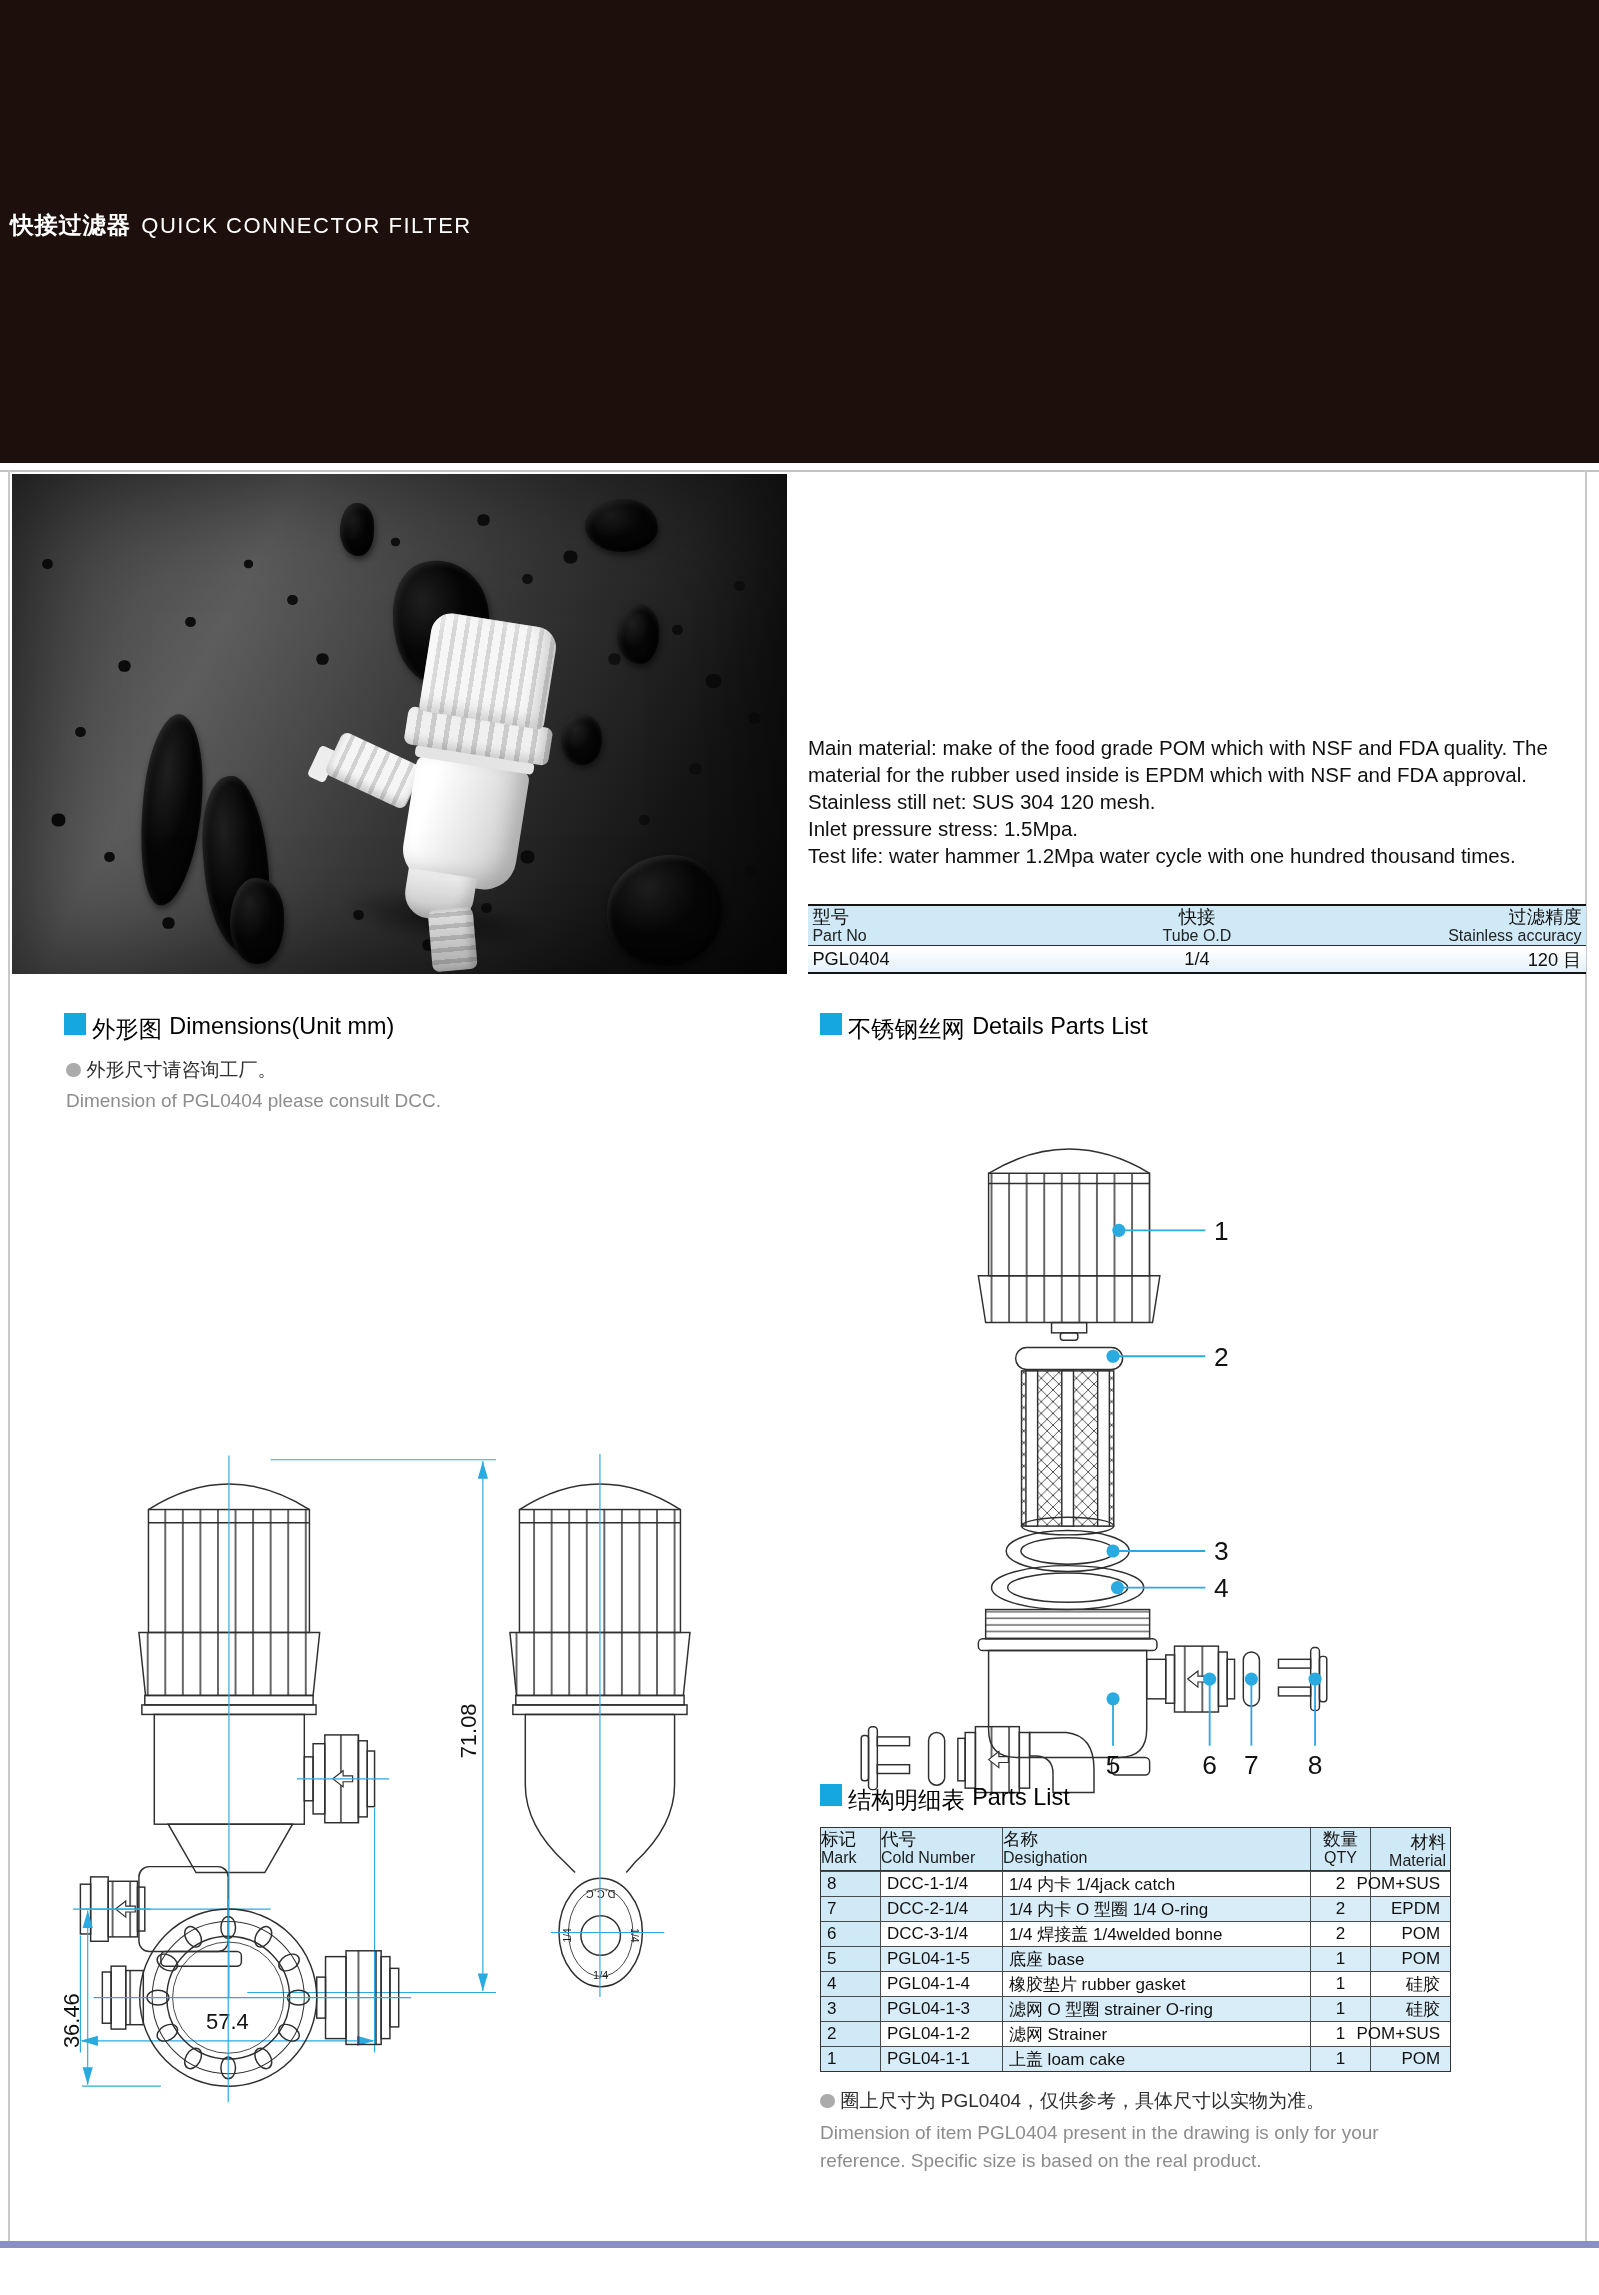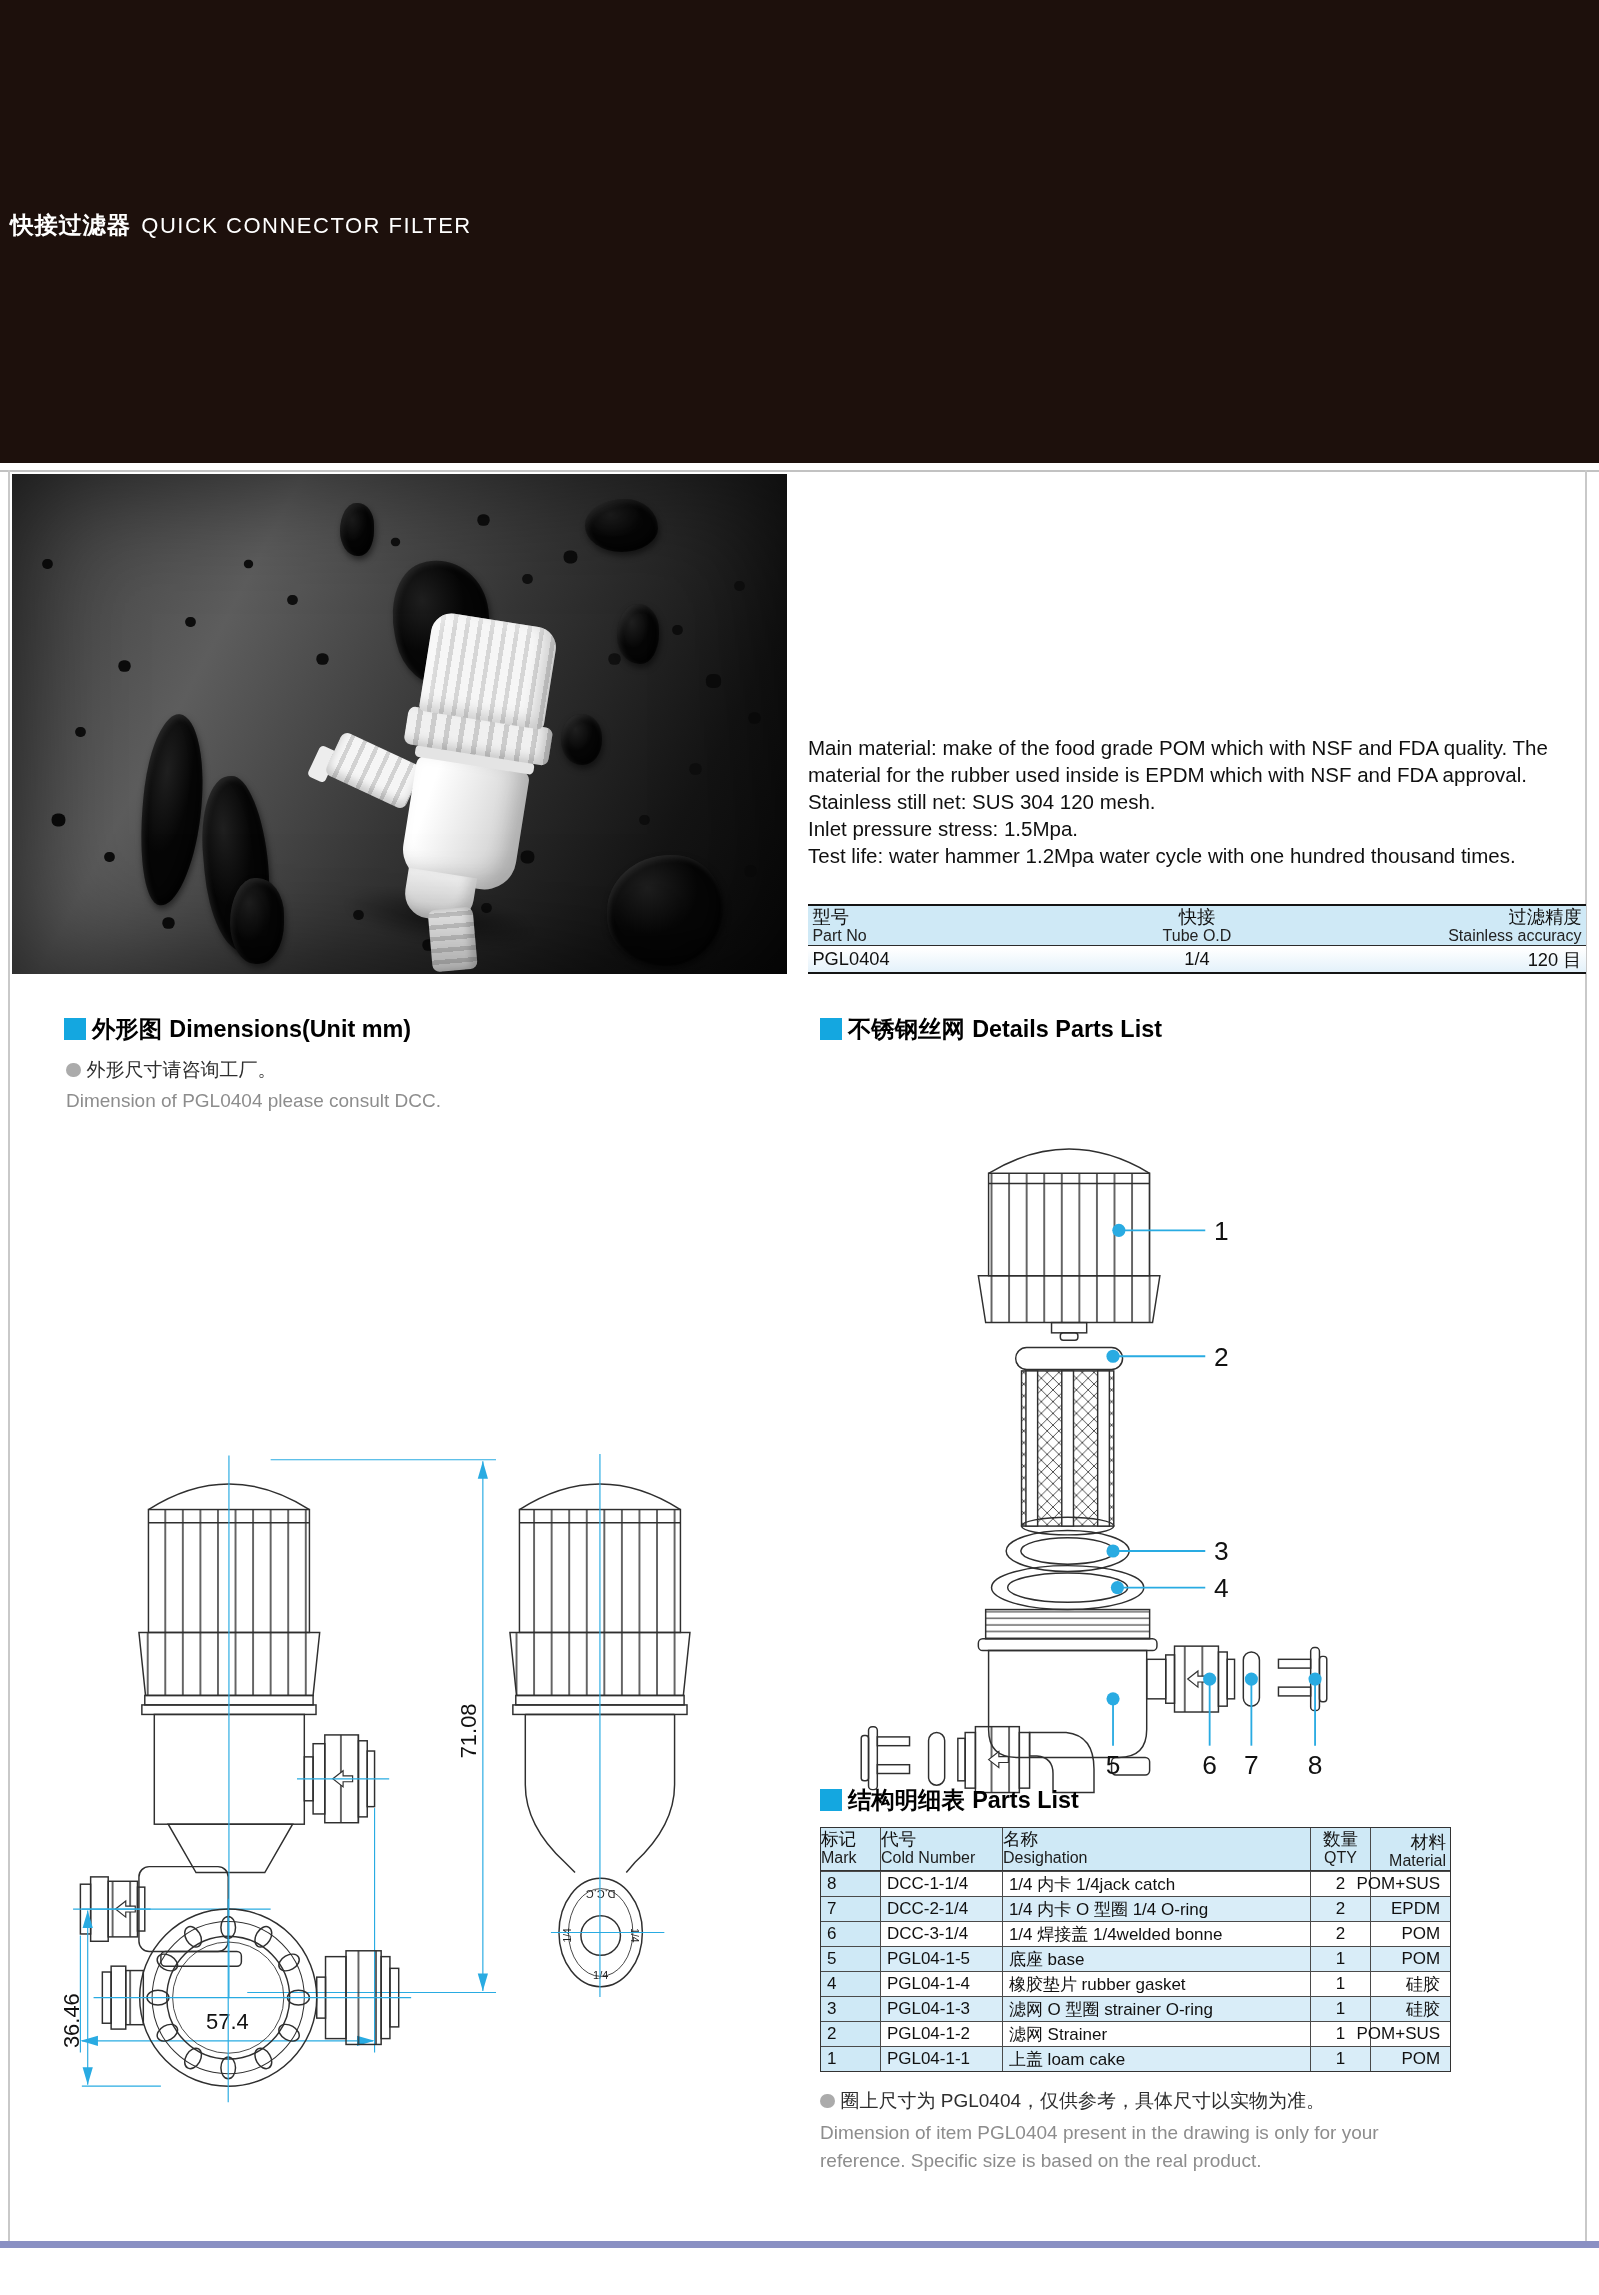--- a/index.html
+++ b/index.html
@@ -65,21 +65,21 @@
   .st-head{display:flex;background:#cfe9f6;border-top:2.2px solid #141414;border-bottom:1.5px solid #2b2b2b;
            height:42px;box-sizing:border-box;padding:2.2px 4.4px;}
   .st-c{width:33.33%;display:flex;flex-direction:column;justify-content:center;}
   .st-c .zh{font-size:18.3px;line-height:20px;}
   .st-c .en{font-size:16px;line-height:17.6px;color:#222;}
   .st-c.a-l{text-align:left;} .st-c.a-c{text-align:center;} .st-c.a-r{text-align:right;}
   .st-row{display:flex;align-items:center;height:28px;border-bottom:2.2px solid #141414;font-size:18.3px;
           background:linear-gradient(180deg,#ffffff 10%,#e3f1fa 100%);box-sizing:border-box;padding:0 4.4px;}
   .st-d{width:33.33%;} .st-d.a-c{text-align:center;} .st-d.a-r{text-align:right;}
   
-  .sec-title{position:absolute;display:flex;align-items:center;font-weight:bold;font-size:23.4px;color:#000;white-space:nowrap;}
+  .sec-title{position:absolute;display:flex;font-weight:normal;font-size:23.4px;color:#000;white-space:nowrap;}
   .sec-sq{width:22px;height:22px;background:#14a7e0;margin-right:5.9px;flex:0 0 auto;}
   .sec-title .zh{margin-right:7.3px;}
   .note-line{position:absolute;display:flex;align-items:center;font-size:19px;color:#2e2e2e;white-space:nowrap;}
   .note-dot{width:14.6px;height:14.6px;border-radius:50%;background:#ababab;margin-right:5.9px;flex:0 0 auto;}
   .note-gray{position:absolute;font-size:19px;color:#8d8d8d;white-space:nowrap;}
   
   .ptable{position:absolute;left:820px;top:1827px;width:631px;border:1.5px solid #333;box-sizing:border-box;}
   .pt-head{display:flex;height:42px;background:#cfe9f6;border-bottom:1.5px solid #333;}
   .pt-hc{display:flex;flex-direction:column;justify-content:center;box-sizing:border-box;padding:0 0;}
   .pt-hc .zh{font-size:17.6px;line-height:19px;}

